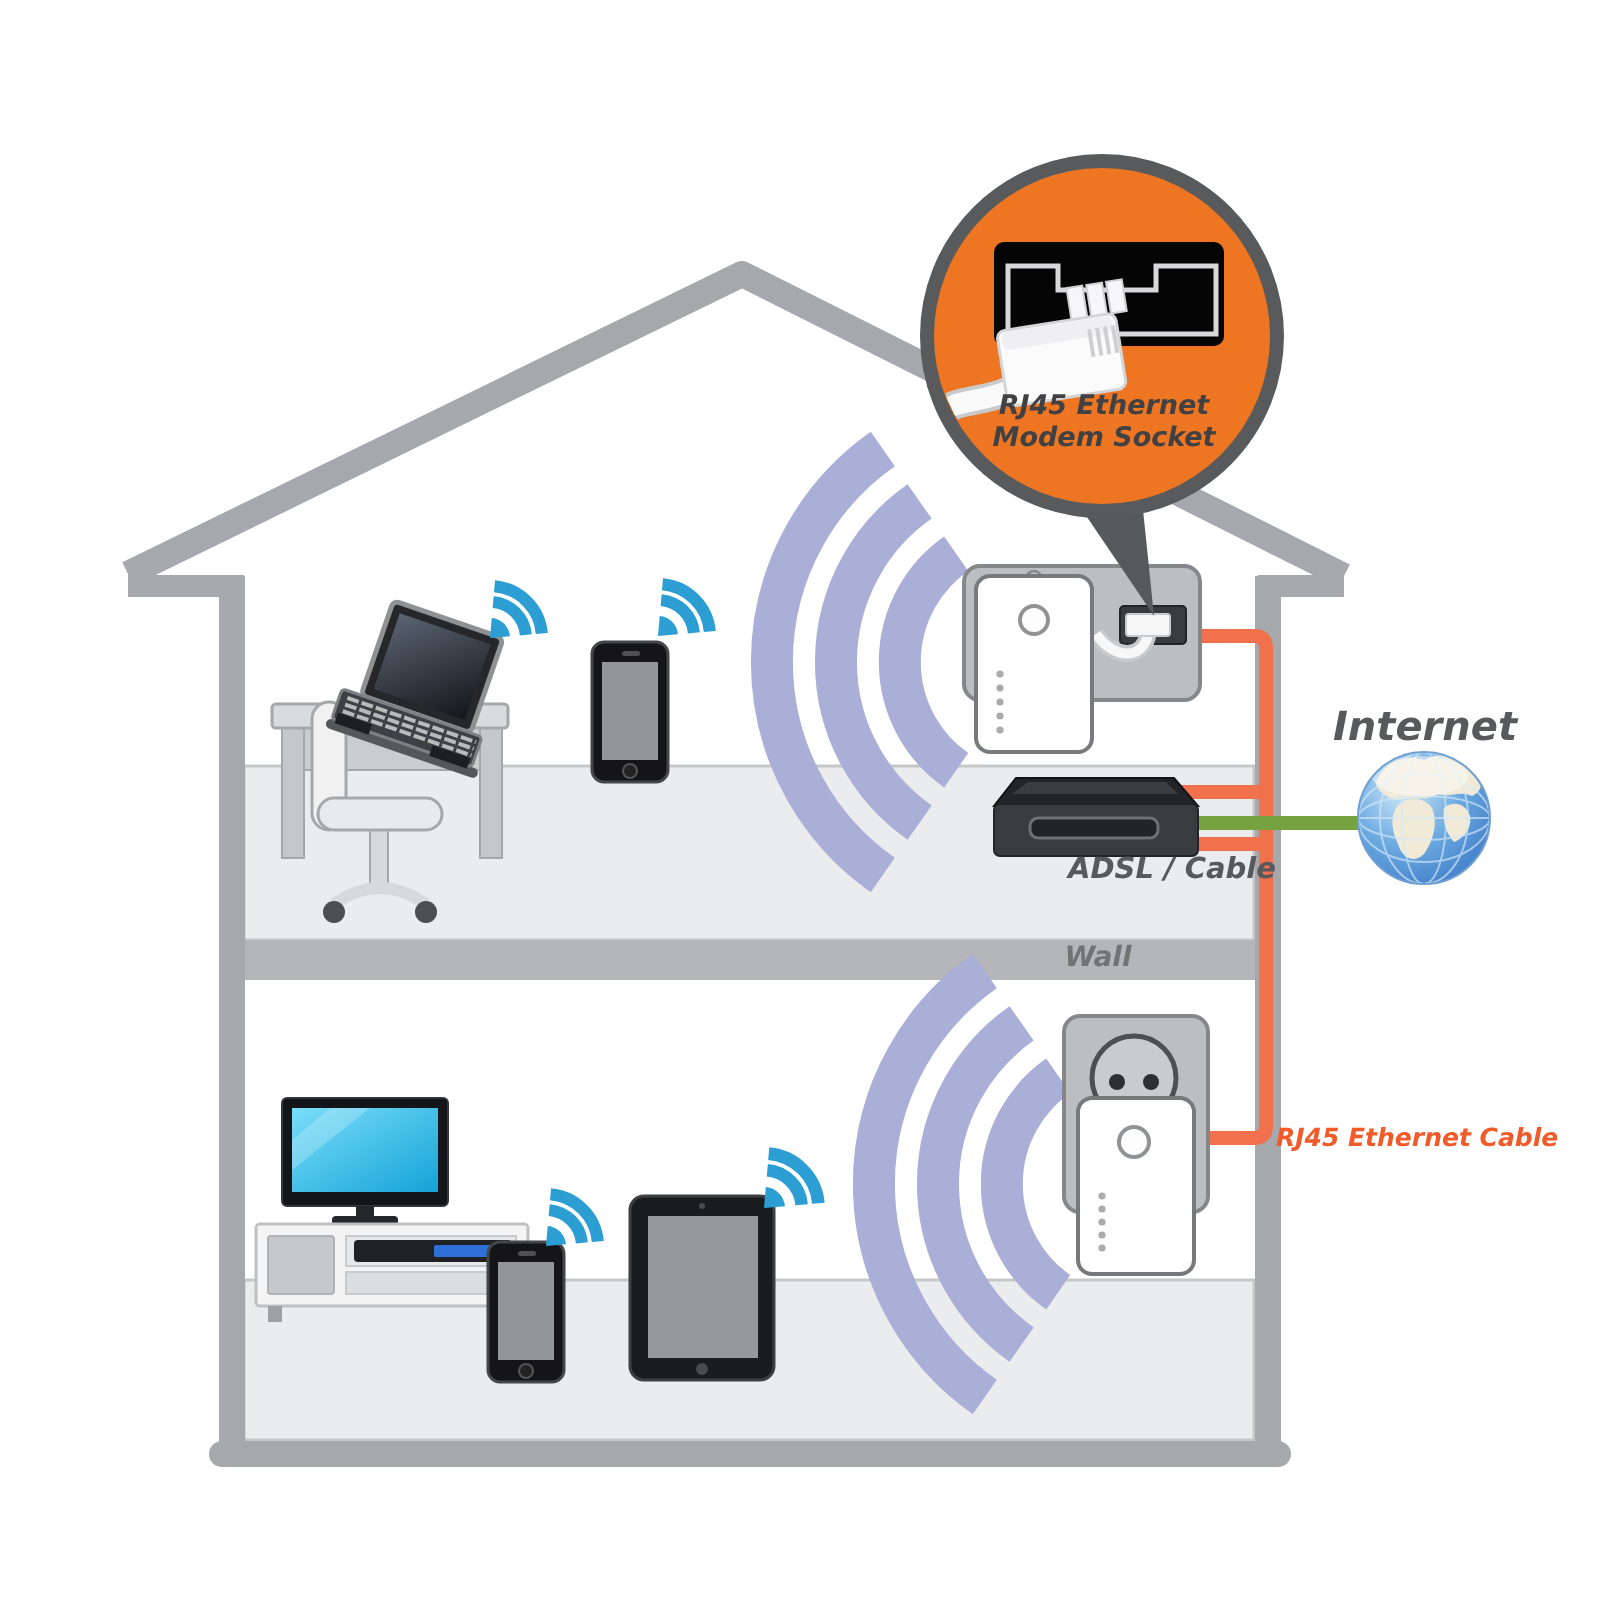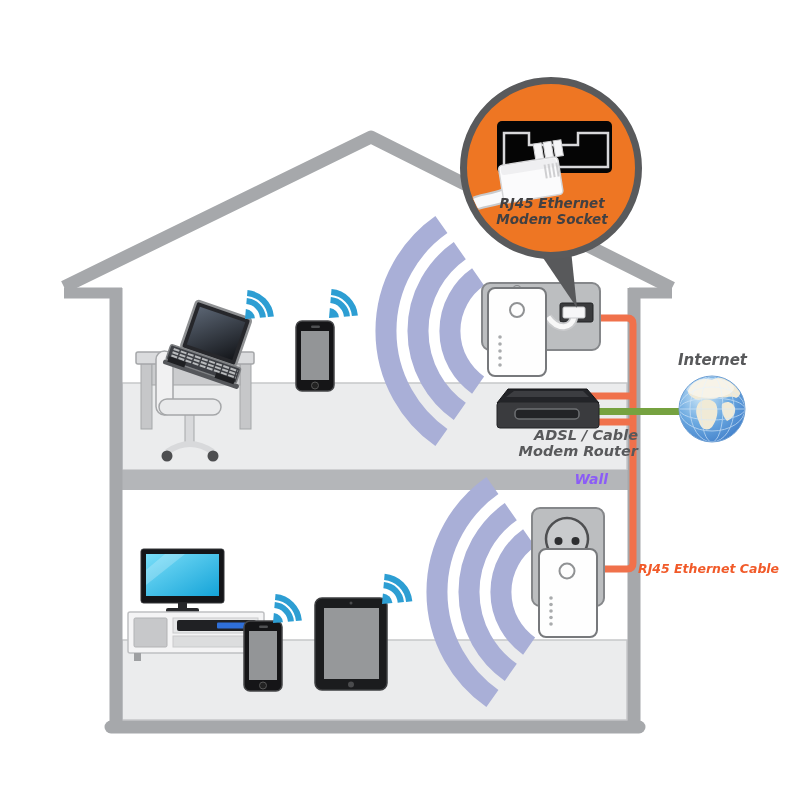--- a/index.html
+++ b/index.html
@@ -3,23 +3,23 @@
 <meta charset="utf-8">
 <style>
   html,body{margin:0;padding:0;background:#ffffff;}
   #stage{position:relative;width:799px;height:800px;background:#ffffff;overflow:hidden;
          font-family:"DejaVu Sans",sans-serif;border-radius:18px;}
   #scene{position:absolute;left:0;top:0;}
   .lbl{position:absolute;font-weight:bold;font-style:italic;line-height:1.15;
        font-family:"DejaVu Sans",sans-serif;pointer-events:none;}
   .lbl span{display:block;}
   .callout-lbl{left:471px;top:196px;width:162px;text-align:center;font-size:13.5px;color:#414042;}
-  .internet-lbl{left:655px;top:352px;width:115px;text-align:center;font-size:15px;color:#58595B;}
+  .internet-lbl{left:655px;top:352px;width:115px;text-align:center;font-size:20px;color:#58595B;}
   .router-lbl{left:474px;top:428px;width:164px;text-align:right;font-size:14.5px;color:#58595B;line-height:1.1;}
-  .wall-lbl{left:490px;top:471px;width:118px;text-align:right;font-size:14px;color:#8b5cf6;}
+  .wall-lbl{left:490px;top:471px;width:118px;text-align:center;font-size:14px;color:#737373;}
   .cable-lbl{left:638px;top:562px;width:170px;text-align:left;font-size:12.5px;color:#F15A29;white-space:nowrap;}
 </style>
 </head>
 <body>
 
 <div id="stage">
 <svg id="scene" width="800" height="800" viewBox="0 0 800 800">
   <defs>
     <linearGradient id="gScreen" x1="0" y1="0" x2="1" y2="1">
       <stop offset="0" stop-color="#5a6472"></stop>
@@ -237,17 +237,16 @@
   </g>
 </svg>
 
 <div class="lbl callout-lbl">
   <span>RJ45 Ethernet</span>
   <span>Modem Socket</span>
 </div>
 <div class="lbl internet-lbl">Internet</div>
 <div class="lbl router-lbl">
   <span>ADSL / Cable</span>
-  <span>Modem Router</span>
 </div>
 <div class="lbl wall-lbl">Wall</div>
 <div class="lbl cable-lbl">RJ45 Ethernet Cable</div>
 </div>
 
 </body></html>

